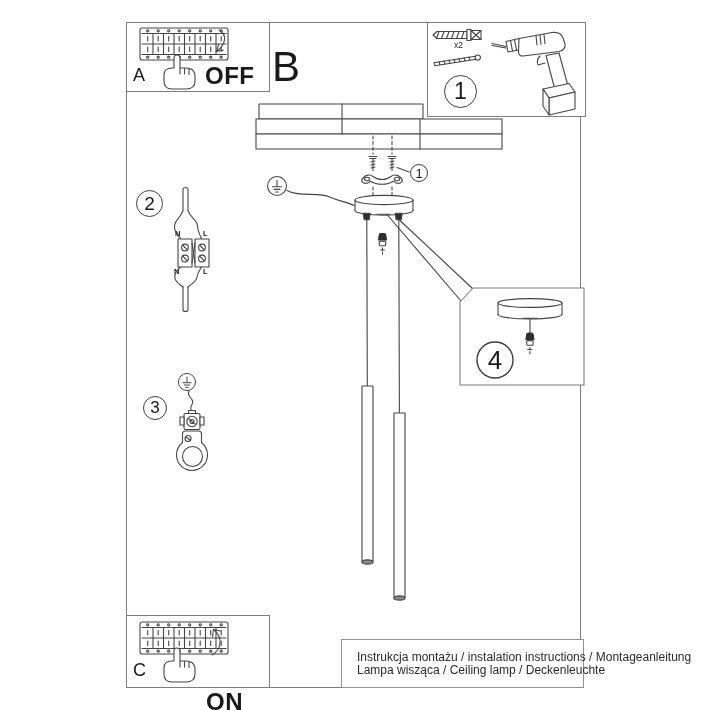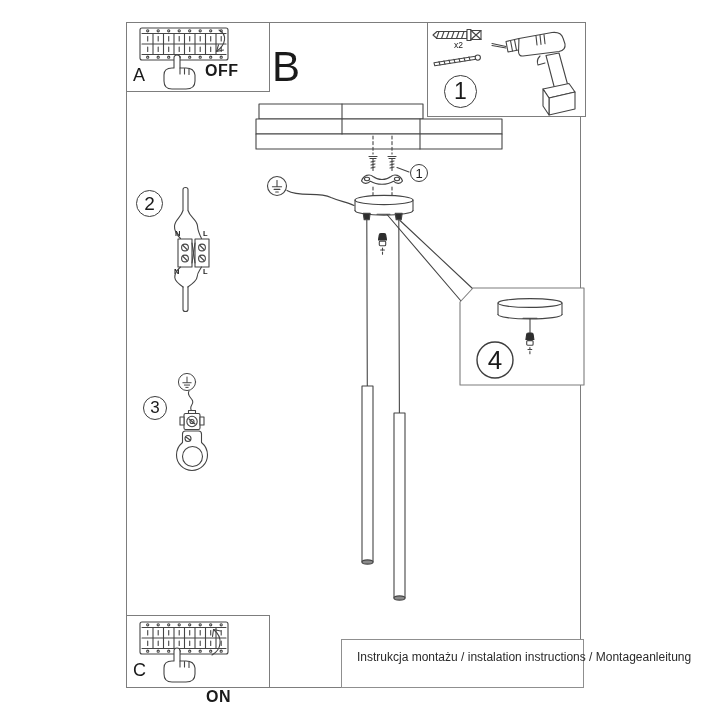--- a/index.html
+++ b/index.html
@@ -7,21 +7,21 @@
          font-family:"Liberation Sans",sans-serif;color:#1a1a1a;}
   .frame{position:absolute;left:126px;top:22px;width:455px;height:666px;
          border:1px solid #7d7d7d;box-sizing:border-box;background:#fff;}
   .box{position:absolute;background:#fff;border:1px solid #7d7d7d;box-sizing:border-box;}
   .boxA{left:126px;top:22px;width:144px;height:70px;}
   .box1{left:427px;top:22px;width:159px;height:95px;}
   .boxC{left:126px;top:615px;width:144px;height:73px;}
   .footerBox{left:341px;top:639px;width:243px;height:49px;border-color:#8f8f8f;}
   .lbl{position:absolute;white-space:nowrap;}
   .stepLetter{font-size:18px;}
-  .switchState{font-size:16px;font-weight:600;letter-spacing:0.5px;}
+  .switchState{font-size:24px;font-weight:600;letter-spacing:0.5px;}
   .bigB{left:272px;top:46px;font-size:42px;line-height:1;}
   .qty{font-size:8.5px;}
   .wireLbl{font-size:7.5px;font-weight:700;}
   .footTxt{font-size:12px;color:#2a2a2a;line-height:12.5px;}
   .circle{position:absolute;border:1.4px solid #3d3d3d;border-radius:50%;background:#fff;
           display:flex;align-items:center;justify-content:center;box-sizing:border-box;}
   svg.art{position:absolute;left:0;top:0;width:710px;height:710px;pointer-events:none;}
   svg.art *{vector-effect:none;}
   svg.art{stroke:#454545;fill:none;stroke-width:1.1;stroke-linecap:round;stroke-linejoin:round;}
   svg.art text{stroke:none;fill:#1a1a1a;font-family:"Liberation Sans",sans-serif;}
@@ -65,20 +65,21 @@
   <span class="lbl wireLbl" style="left:174px;top:267px;">N</span>
   <span class="lbl wireLbl" style="left:203px;top:267px;">L</span>
 
   <div class="box boxC">
     <span class="lbl stepLetter" style="left:6px;bottom:6px;">C</span>
     <span class="lbl switchState" style="left:79px;top:44px;margin-top:28px;">ON</span>
   </div>
 
   <div class="box footerBox">
     <div class="lbl footTxt" style="left:15px;top:11px;">Instrukcja montażu / instalation instructions / Montageanleitung</div>
+    <div class="lbl footTxt" style="left:15px;top:24px;">Lampa wisząca / Ceiling lamp / Deckenleuchte</div>
   </div>
 
   <svg class="art" viewBox="0 0 710 710">
     <defs>
       <g id="panel">
         <rect x="0" y="0" width="88" height="32" rx="2"></rect>
         <line x1="2" y1="5.5" x2="86" y2="5.5"></line>
         <line x1="2" y1="16" x2="86" y2="16"></line>
         <line x1="2" y1="26.5" x2="86" y2="26.5"></line>
         <line x1="13" y1="5.5" x2="13" y2="26.5"></line>

